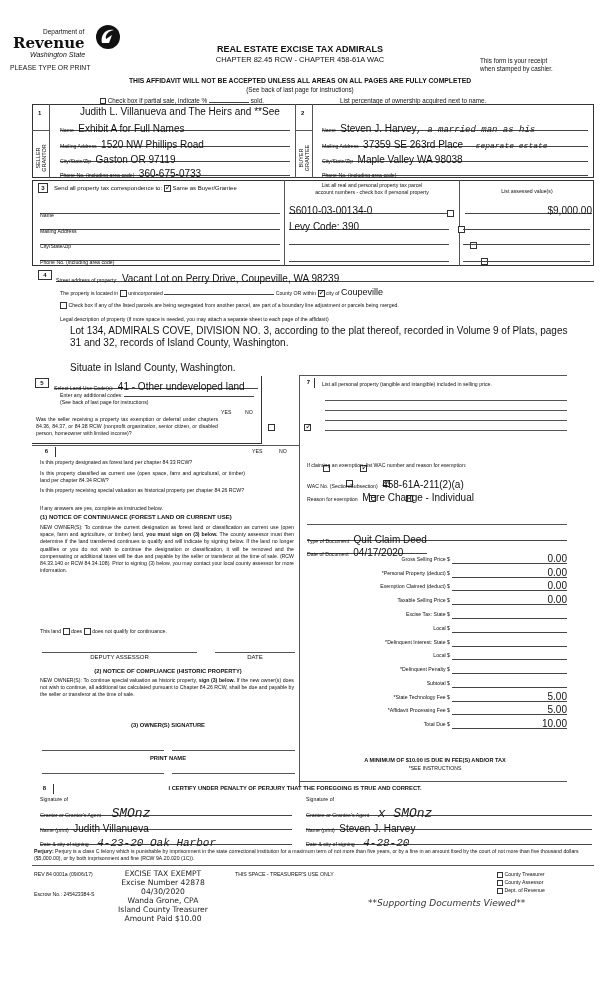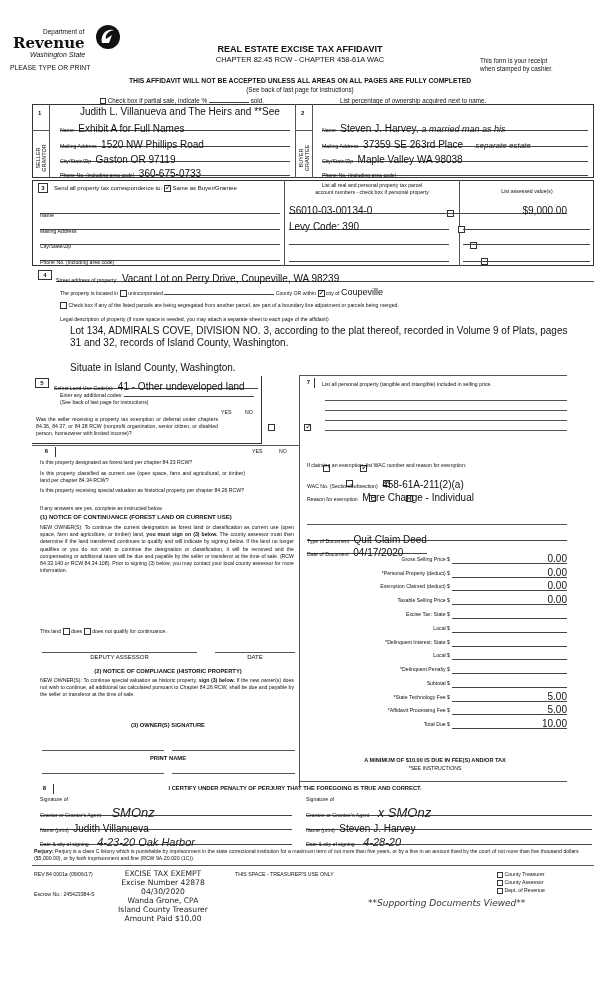--- a/index.html
+++ b/index.html
@@ -2,21 +2,21 @@
 <html><head>
 <meta charset="utf-8">
 <style>
 *{box-sizing:border-box;margin:0;padding:0}
 body{width:600px;height:988px;background:#fff;font-family:"Liberation Sans",sans-serif;color:#111;position:relative;overflow:hidden}
 .abs{position:absolute}
 .t5{font-size:5.2px}
 .t6{font-size:6px}
 .t7{font-size:7px}
 .fill{font-family:"Liberation Sans",sans-serif;font-size:10px;color:#111}
-.hand{font-family:Liberation Sans, sans-serif;font-style:italic;color:#222}
+.hand{font-family:Liberation Mono, monospace;font-style:italic;color:#222}
 .ul{border-bottom:0.8px solid #444}
 .box{border:0.8px solid #333}
 .cb{display:inline-block;width:7px;height:7px;border:0.8px solid #333;vertical-align:middle;position:relative;background:#fff}
 .cb.on::after{content:"✓";position:absolute;left:0px;top:-3px;font-size:8px;line-height:10px;color:#111}
 .num{display:inline-block;border:0.8px solid #333;text-align:center;font-size:6px;font-weight:bold}
 .vl{border-left:0.8px solid #555}
 .hl{border-top:0.8px solid #555}
 .right{text-align:right}
 .center{text-align:center}
 .b{font-weight:bold}
@@ -31,21 +31,21 @@
 <div class="abs" style="left:10px;top:20px;width:120px;height:50px;">
   <div class="abs t6" style="left:33px;top:8px;font-size:6.5px;">Department of</div>
   <div class="abs" style="left:3px;top:14px;font-family:'DejaVu Serif',serif;font-weight:bold;font-size:15px;">Revenue</div>
   <div class="abs" style="left:20px;top:31px;font-style:italic;font-size:7px;">Washington State</div>
   <svg class="abs" style="left:84px;top:3px" width="28" height="28" viewBox="0 0 28 28">
     <circle cx="14" cy="14" r="12" fill="#111"></circle>
     <path d="M8 20 C6 12 12 5 20 7 C14 8 11 12 12 16 L18 12 L15 20 Z" fill="#fff"></path>
   </svg>
 </div>
 <div class="abs t7" style="left:10px;top:64px;font-size:6.8px;">PLEASE TYPE OR PRINT</div>
-<div class="abs center" style="left:150px;top:44px;width:300px;font-size:9px;font-weight:bold;">REAL ESTATE EXCISE TAX AFFIDAVIT</div>
+<div class="abs center" style="left:150px;top:44px;width:300px;font-size:9px;font-weight:bold;">REAL ESTATE EXCISE TAX ADMIRALS</div>
 <div class="abs center" style="left:150px;top:55px;width:300px;font-size:7.5px;">CHAPTER 82.45 RCW - CHAPTER 458-61A WAC</div>
 <div class="abs t6" style="left:480px;top:57px;font-size:6.3px;">This form is your receipt</div>
 <div class="abs t6" style="left:480px;top:65px;font-size:6.3px;">when stamped by cashier.</div>
 <div class="abs center b" style="left:0;top:77px;width:600px;font-size:6.8px;">THIS AFFIDAVIT WILL NOT BE ACCEPTED UNLESS ALL AREAS ON ALL PAGES ARE FULLY COMPLETED</div>
 <div class="abs center t6" style="left:0;top:86px;width:600px;font-size:6.3px;">(See back of last page for instructions)</div>
 <div class="abs t6" style="left:100px;top:97px;font-size:6.3px;">
   <span class="cb" style="width:6px;height:6px;"></span>
   <span>Check box if partial sale, indicate %</span>
   <span class="ul" style="display:inline-block;width:40px;"></span>
   <span>sold.</span>
@@ -125,21 +125,21 @@
 <div class="abs ul" style="left:40px;top:234px;width:240px;height:11px;"><span class="t5">City/State/Zip</span></div>
 <div class="abs ul" style="left:40px;top:250px;width:240px;height:11px;"><span class="t5">Phone No. (including area code)</span></div>
 <div class="abs center t5" style="left:285px;top:182px;width:174px;line-height:7px;">
   <div>List all real and personal property tax parcel</div>
   <div>account numbers - check box if personal property</div>
 </div>
 <div class="abs center t5" style="left:460px;top:188px;width:134px;">List assessed value(s)</div>
 
 <div class="abs ul" style="left:289px;top:200px;width:160px;height:14px;"><span class="fill">S6010-03-00134-0</span></div>
 <span class="abs cb" style="left:447px;top:204px;"></span>
-<div class="abs ul right" style="left:440px;top:200px;width:127px;height:14px;"><span class="fill">$9,000.00</span></div>
+<div class="abs ul right" style="left:465px;top:200px;width:127px;height:14px;"><span class="fill">$9,000.00</span></div>
 <div class="abs ul" style="left:289px;top:216px;width:160px;height:14px;"><span class="fill">Levy Code:  390</span></div>
 <span class="abs cb" style="left:447px;top:220px;"></span>
 <div class="abs ul" style="left:463px;top:216px;width:127px;height:14px;"></div>
 <div class="abs ul" style="left:289px;top:233px;width:160px;height:12px;"></div>
 <span class="abs cb" style="left:447px;top:236px;"></span>
 <div class="abs ul" style="left:463px;top:233px;width:127px;height:12px;"></div>
 <div class="abs ul" style="left:289px;top:250px;width:160px;height:12px;"></div>
 <span class="abs cb" style="left:447px;top:252px;"></span>
 <div class="abs ul" style="left:463px;top:250px;width:127px;height:12px;"></div>
 

